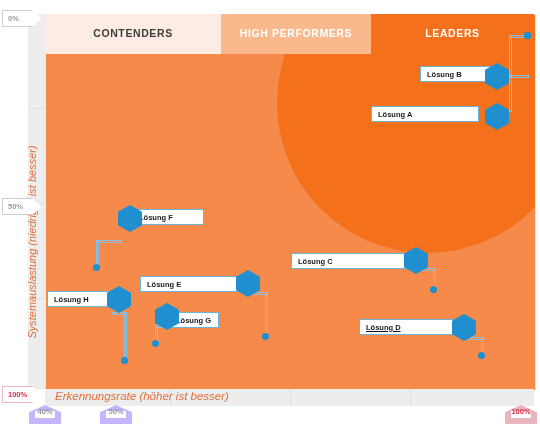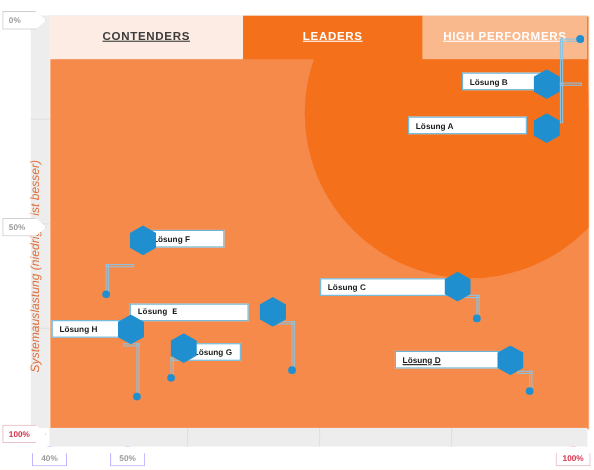--- a/index.html
+++ b/index.html
@@ -17,21 +17,21 @@
   .arc-1{right:-40px;top:-330px;width:1180px;height:1180px;background:#fcece3;}
   .arc-2{right:-40px;top:-250px;width:1000px;height:1000px;background:#fbdcc8;}
   .arc-3{right:-40px;top:-170px;width:830px;height:830px;background:#f7a471;}
   .arc-4{right:-40px;top:-100px;width:690px;height:690px;background:#f58a4b;}
   .arc-5{right:-42px;top:-62px;width:300px;height:300px;background:#f4701b;}
 
   
   .band-row{position:absolute;left:45px;top:14px;width:489px;height:40px;
             display:flex;overflow:hidden;}
   .band{display:flex;align-items:center;justify-content:center;
-        font-size:10.5px;font-weight:bold;letter-spacing:.6px;text-align:center;line-height:1.12;text-decoration:underline;}
+        font-size:10.5px;font-weight:bold;letter-spacing:.6px;text-align:center;line-height:1.12;}
   .band.contenders{flex:0 0 176px;background:#fcece3;color:#3c3c3c;}
   .band.high{flex:0 0 150px;background:#f9b98d;color:#ffffff;}
   .band.leaders{flex:1 1 auto;background:#f4701b;color:#ffffff;}
 
   
   .y-strip{position:absolute;left:28px;top:14px;width:17px;height:375px;background:#ededed;}
   .x-strip{position:absolute;left:45px;top:389px;width:489px;height:17px;background:#ededed;}
   .y-gridline{position:absolute;left:28px;width:17px;height:1px;background:#e0e0e0;}
   .x-gridline{position:absolute;top:389px;width:1px;height:17px;background:#e0e0e0;}
 
@@ -45,21 +45,21 @@
 
   
   .ytick{position:absolute;left:2px;width:40px;height:17px;background:#fff;
          border:1px solid #cfcfcf;box-sizing:border-box;
          display:flex;align-items:center;padding-left:5px;
          font-size:7.5px;font-weight:bold;color:#9b9b9b;
          clip-path:polygon(0 0,75% 0,100% 50%,75% 100%,0 100%);}
   .ytick.red{color:#d6304a;border-color:#e7b6be;}
 
   .xtick{position:absolute;top:405px;width:32px;height:19px;background:#fff;
-         border:1px solid #c4b5fd;box-sizing:border-box;
+         border:6px solid #c4b5fd;box-sizing:border-box;
          display:flex;align-items:flex-end;justify-content:center;padding-bottom:2px;
          font-size:7.5px;font-weight:bold;color:#9b9b9b;
          clip-path:polygon(50% 0,100% 38%,100% 100%,0 100%,0 38%);}
   .xtick.red{color:#d6304a;border-color:#e7b6be;}
 
   
   .marker{position:absolute;}
   .hex{position:absolute;width:24px;height:27px;background:#1f8fd0;
        clip-path:polygon(50% 0,100% 25%,100% 75%,50% 100%,0 75%,0 25%);}
   .dot{position:absolute;width:7px;height:7px;border-radius:50%;background:#1f8fd0;}
@@ -79,34 +79,35 @@
   <div class="plot-frame">
     <div class="arc arc-1"></div>
     <div class="arc arc-2"></div>
     <div class="arc arc-3"></div>
     <div class="arc arc-4"></div>
     <div class="arc arc-5"></div>
   </div>
 
   <div class="band-row">
     <div class="band contenders">CONTENDERS</div>
+    <div class="band high">HIGH PERFORMERS</div>
     <div class="band leaders">LEADERS</div>
-    <div class="band high">HIGH PERFORMERS</div>
   </div>
 
   <div class="y-strip"></div>
   <div class="x-strip"></div>
   <div class="y-gridline" style="top:108px"></div>
   <div class="y-gridline" style="top:203px"></div>
   <div class="y-gridline" style="top:298px"></div>
   <div class="x-gridline" style="left:170px"></div>
   <div class="x-gridline" style="left:290px"></div>
   <div class="x-gridline" style="left:410px"></div>
 
   <div class="y-title">Systemauslastung (niedriger ist besser)</div>
+  <div class="x-title">Erkennungsrate (höher ist besser)</div>
 
   <div class="ytick" style="top:10px">0%</div>
   <div class="ytick" style="top:198px">50%</div>
   <div class="ytick red" style="top:386px">100%</div>
 
   <div class="xtick" style="left:29px">40%</div>
   <div class="xtick" style="left:100px">50%</div>
   <div class="xtick red" style="left:505px">100%</div>
 
   <div class="marker">
@@ -139,21 +140,21 @@
     <div class="leader h" style="left:470px;top:337px;width:12px;"></div>
     <div class="dot" style="left:478px;top:352px;"></div>
     <div class="nameplate" style="left:359px;top:319px;width:99px;text-decoration:underline;">Lösung D</div>
     <div class="hex" style="left:452px;top:314px;"></div>
   </div>
 
   <div class="marker">
     <div class="leader v" style="left:265px;top:292px;height:44px;"></div>
     <div class="leader h" style="left:253px;top:292px;width:13px;"></div>
     <div class="dot" style="left:262px;top:333px;"></div>
-    <div class="nameplate" style="left:118px;top:276px;width:108px;font-family:Liberation Mono, monospace;">Lösung E</div>
+    <div class="nameplate" style="left:140px;top:276px;width:108px;">Lösung E</div>
     <div class="hex" style="left:236px;top:270px;"></div>
   </div>
 
   <div class="marker">
     <div class="leader v" style="left:96px;top:240px;height:27px;"></div>
     <div class="leader h" style="left:96px;top:240px;width:24px;"></div>
     <div class="dot" style="left:93px;top:264px;"></div>
     <div class="nameplate" style="left:132px;top:209px;width:72px;">Lösung F</div>
     <div class="hex" style="left:118px;top:205px;"></div>
   </div>

